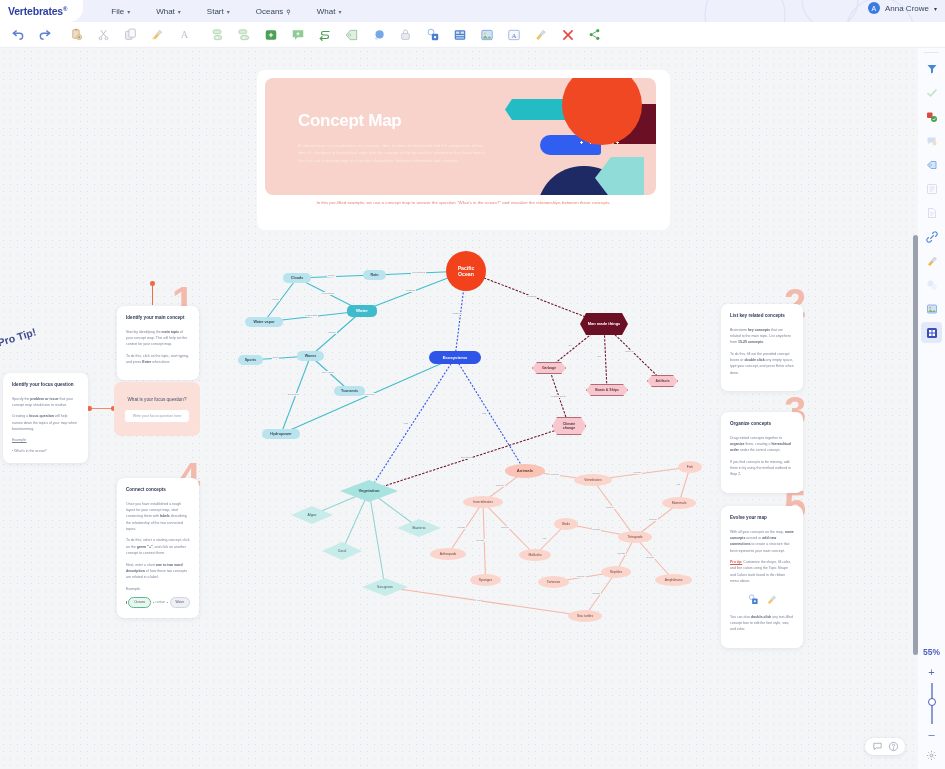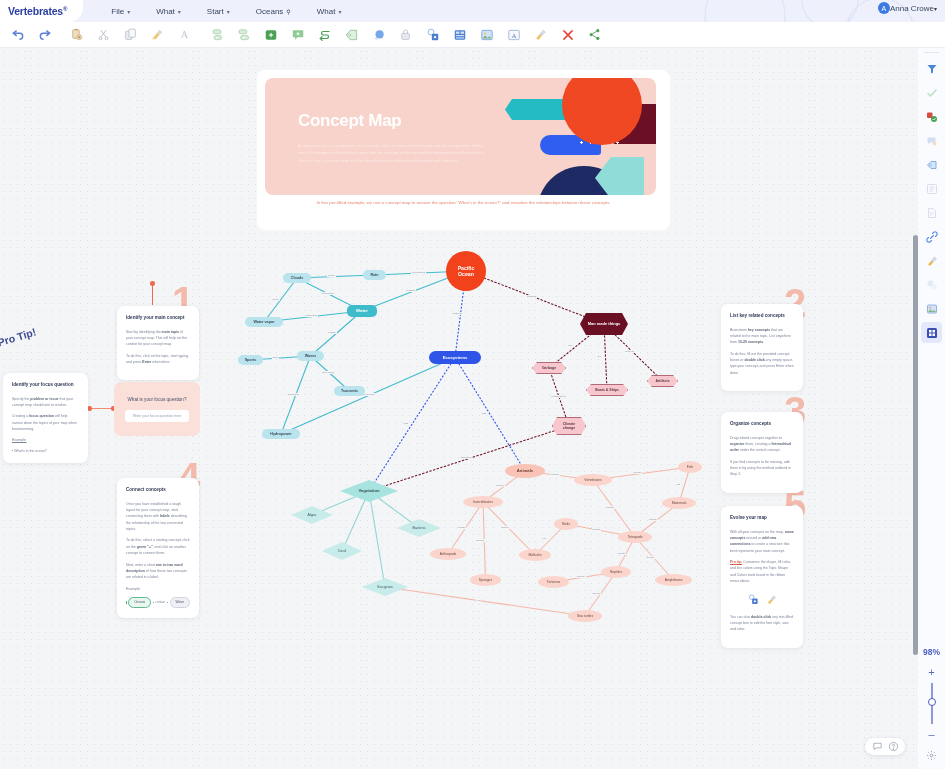--- a/index.html
+++ b/index.html
@@ -25,21 +25,21 @@
   .logo-text { font-size: 10.5px; font-weight: 700; color: #2b3fa0; letter-spacing: -.2px; }
   .logo-text sup { font-size: 6px; vertical-align: super; }
   .menu { display: flex; align-items: center; gap: 26px; margin-left: 28px; position: relative; z-index: 2; }
   .menu-item {
     font-size: 8px; color: #3a4663; display: flex; align-items: center; gap: 3px;
     cursor: pointer; white-space: nowrap;
   }
   .caret { font-size: 6px; opacity: .75; }
   .user-area {
     position: absolute; right: 8px; top: 0; height: 16px;
-    display: flex; align-items: center; z-index: 3; text-align: center;
+    display: flex; align-items: center; gap: 5px; z-index: 3; text-align: center;
   }
   .avatar {
     width: 12px; height: 12px; border-radius: 50%; background: #3b7ae0;
     color: #fff; font-size: 7px; display: flex; align-items: center; justify-content: center;
   }
   .user-name { font-size: 8px; color: #3a4663; }
 
   
   .toolbar {
     position: absolute; top: 22px; left: 0; width: 945px; height: 26px;
@@ -878,21 +878,21 @@
         <path d="M4 5h16v10H9l-4 4V15H4z"></path>
       </svg></span>
   <span><svg width="11" height="11" viewBox="0 0 24 24" fill="none" stroke="#9aa1b2" stroke-width="1.7">
         <circle cx="12" cy="12" r="9"></circle>
         <path d="M9.5 9.5a2.5 2.5 0 115 0c0 1.8-2.5 2-2.5 4" stroke-linecap="round"></path>
         <circle cx="12" cy="17.5" r=".9" fill="#9aa1b2"></circle>
       </svg></span>
 </div>
 
 <div class="zoompanel">
-  <div class="zoom-pct">98%</div>
+  <div class="zoom-pct">55%</div>
   <div class="zoom-plus">+</div>
   <div class="ztrack">
     <div class="zknob"></div>
   </div>
   <div class="zoom-minus">–</div>
   <div class="gearbtn"><svg width="11" height="11" viewBox="0 0 24 24" fill="none" stroke="#8b93a8" stroke-width="1.7">
         <circle cx="12" cy="12" r="3"></circle>
         <path d="M12 2v3M12 19v3M2 12h3M19 12h3M5 5l2 2M17 17l2 2M19 5l-2 2M7 17l-2 2"></path>
       </svg></div>
 </div>

